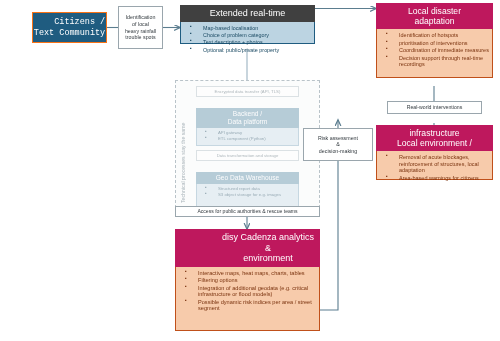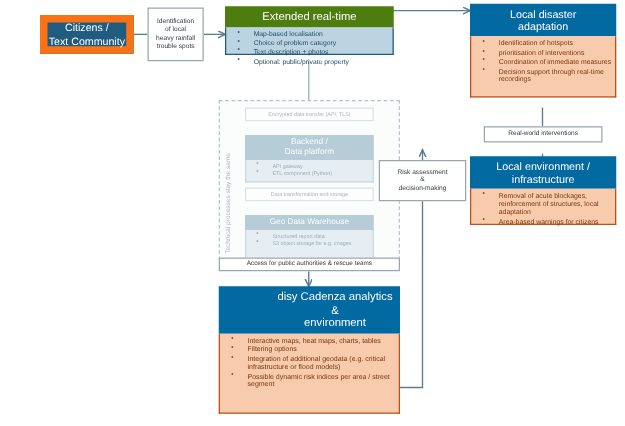--- a/index.html
+++ b/index.html
@@ -11,27 +11,27 @@
   
   .hdr{box-sizing:border-box;width:100%;text-align:center;color:#ffffff;
        line-height:1.18;padding:3px 2px 3px;}
   .body-list{box-sizing:border-box;width:100%;padding:3px 3px 3px 4px;}
 
   ul.bl{margin:0;padding:0;list-style:none;}
   ul.bl li{position:relative;padding-left:18px;margin:0 0 1px 0;line-height:1.17;}
   ul.bl li:before{content:"\25AA";position:absolute;left:5px;top:-1px;font-size:5px;}
 
   
-  .blue-hdr{background:#4d7c0f;}
+  .blue-hdr{background:#404040;}
   .blue-body{background:#BCD4E2;color:#1b4a63;border:1px solid #1F5C80;border-top:none;}
-  .blue-solid{background:#1F5C80;color:#fff;border:6px solid #f97316;
-              display:flex;align-items:center;justify-content:center;text-align:center;line-height:1.25;}
-
-  
-  .or-hdr{background:#0369a1;}
+  .blue-solid{background:#1F5C80;color:#fff;border:1px solid #f97316;
+              display:flex;align-items:center;justify-content:center;text-align:right;line-height:1.25;font-family:Liberation Mono, monospace;}
+
+  
+  .or-hdr{background:#be185d;}
   .or-body{background:#F7CBAB;color:#7b3410;border:1px solid #C0501A;border-top:none;}
 
   
   .label-box{background:#ffffff;border:1px solid #9aa6ad;color:#333a3f;
              display:flex;align-items:center;justify-content:center;text-align:center;
              line-height:1.25;}
 
   
   .dashed{border:1px dashed #b9c3c9;background:#fbfcfc;}
   .vlabel{position:absolute;color:#aab4ba;white-space:nowrap;
@@ -197,22 +197,22 @@
       </ul>
     </div>
   </div>
 
   <div class="box label-box" style="left:387px;top:101px;width:95px;height:13px;font-size:5.2px;">
     <span>Real-world interventions</span>
   </div>
 
   <div class="box" style="left:376px;top:125px;width:117px;height:63px;">
     <div class="hdr or-hdr" style="font-size:8.6px;">
+      <div>infrastructure</div>
       <div>Local environment /</div>
-      <div>infrastructure</div>
     </div>
     <div class="body-list or-body" style="font-size:5.5px;height:29px;">
       <ul class="bl">
         <li>Removal of acute blockages, reinforcement of structures, local adaptation</li>
         <li>Area-based warnings for citizens</li>
       </ul>
     </div>
   </div>
 
 </div>

